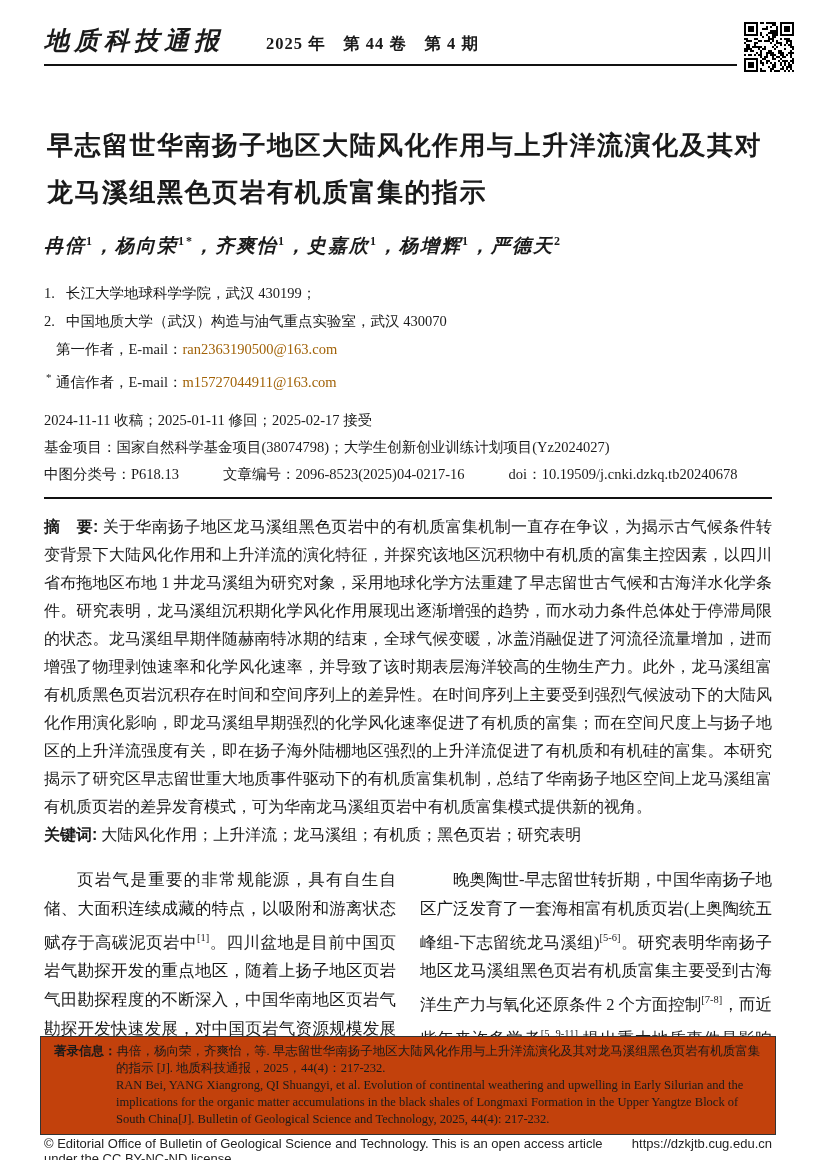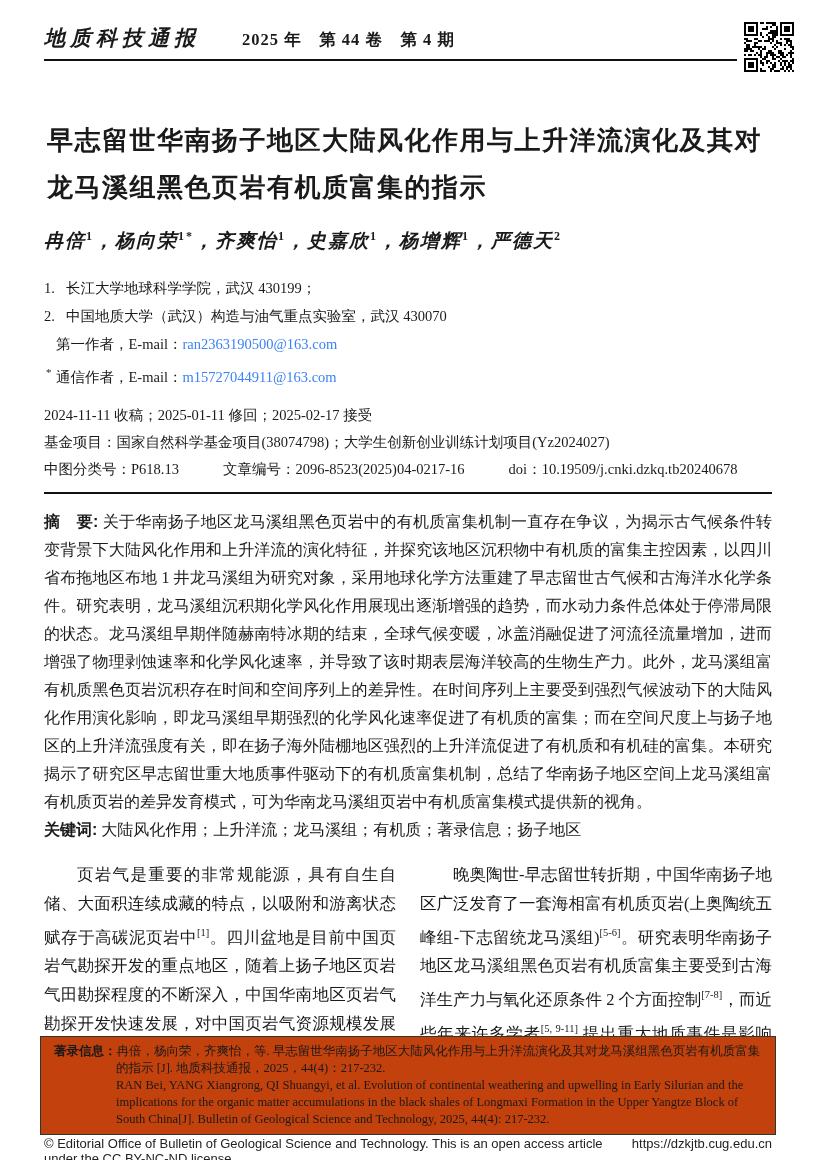--- a/index.html
+++ b/index.html
@@ -2,36 +2,36 @@
 <html lang="zh"><head>
 <meta charset="utf-8">
 <style>
   html,body{margin:0;padding:0;background:#888;}
   .page{position:relative;width:816px;height:1160px;background:#ffffff;margin:0 auto;
         overflow:hidden;color:#1a1a1a;font-family:"Liberation Serif","DejaVu Serif",serif;}
   .content{padding:0 44px;}
 
   
   .jheader{display:flex;align-items:baseline;padding:24px 44px 0 44px;}
-  .jname{font-size:21px;font-weight:bold;font-style:italic;letter-spacing:5px;
+  .jname{font-size:25px;font-weight:bold;font-style:italic;letter-spacing:5px;
          font-family:Liberation Sans, sans-serif;}
   .jissue{margin-left:42px;font-weight:bold;font-size:16.5px;letter-spacing:1px;}
   .jrule{height:2px;background:#111;width:693px;margin:7px 0 0 44px;}
   .qr{position:absolute;left:744px;top:22px;width:50px;height:50px;}
 
   
   h1.title{margin:56px 0 0 3px;font-size:26px;line-height:47px;font-weight:bold;letter-spacing:1.5px;
            font-family:"Liberation Sans","DejaVu Sans",sans-serif;}
   .authors{margin-top:17px;font-size:19px;font-style:italic;letter-spacing:2px;font-weight:bold;}
   .authors sup{font-size:12px;font-style:normal;}
   .affils{margin-top:20px;font-size:14.5px;line-height:28px;}
   .affil-num{display:inline-block;width:22px;}
   .note-row{padding-left:12px;}
   .note-row .marker{display:inline-block;width:10px;font-size:11px;vertical-align:super;margin-left:-10px;}
-  .email{color:#3b82f6;text-decoration:none;}
+  .email{color:#a16207;text-decoration:none;}
 
   
   .meta{margin-top:11px;font-size:14.5px;line-height:27px;}
   .metagap{display:inline-block;width:44px;}
   .rule2{height:2px;background:#111;margin-top:9px;}
 
   
   .abstract{margin:14px 0 0 0;font-size:16px;line-height:28px;text-align:justify;}
   .abstract b,.keywords b{font-family:"Liberation Sans","DejaVu Sans",sans-serif;font-size:16px;}
   .keywords{margin:0;font-size:16px;line-height:28px;}
@@ -294,21 +294,21 @@
     <div class="meta">
       <div>2024-11-11 收稿；2025-01-11 修回；2025-02-17 接受</div>
       <div><span>基金项目：</span><span>国家自然科学基金项目(38074798)；大学生创新创业训练计划项目(Yz2024027)</span></div>
       <div><span>中图分类号：</span><span>P618.13</span><span class="metagap"></span><span>文章编号：</span><span>2096-8523(2025)04-0217-16</span><span class="metagap"></span><span>doi：</span><span>10.19509/j.cnki.dzkq.tb20240678</span></div>
     </div>
 
     <div class="rule2"></div>
 
     <p class="abstract"><b>摘　要:</b> <span>关于华南扬子地区龙马溪组黑色页岩中的有机质富集机制一直存在争议，为揭示古气候条件转变背景下大陆风化作用和上升洋流的演化特征，并探究该地区沉积物中有机质的富集主控因素，以四川省布拖地区布地 1 井龙马溪组为研究对象，采用地球化学方法重建了早志留世古气候和古海洋水化学条件。研究表明，龙马溪组沉积期化学风化作用展现出逐渐增强的趋势，而水动力条件总体处于停滞局限的状态。龙马溪组早期伴随赫南特冰期的结束，全球气候变暖，冰盖消融促进了河流径流量增加，进而增强了物理剥蚀速率和化学风化速率，并导致了该时期表层海洋较高的生物生产力。此外，龙马溪组富有机质黑色页岩沉积存在时间和空间序列上的差异性。在时间序列上主要受到强烈气候波动下的大陆风化作用演化影响，即龙马溪组早期强烈的化学风化速率促进了有机质的富集；而在空间尺度上与扬子地区的上升洋流强度有关，即在扬子海外陆棚地区强烈的上升洋流促进了有机质和有机硅的富集。本研究揭示了研究区早志留世重大地质事件驱动下的有机质富集机制，总结了华南扬子地区空间上龙马溪组富有机质页岩的差异发育模式，可为华南龙马溪组页岩中有机质富集模式提供新的视角。</span></p>
 
-    <p class="keywords"><b>关键词:</b> <span>大陆风化作用；上升洋流；龙马溪组；有机质；著录信息；扬子地区</span></p>
+    <p class="keywords"><b>关键词:</b> <span>大陆风化作用；上升洋流；龙马溪组；有机质；黑色页岩；研究表明</span></p>
 
     <div class="columns">
       <div class="col" id="col-left">
           <p class="indent">页岩气是重要的非常规能源，具有自生自储、大面积连续成藏的特点，以吸附和游离状态赋存于高碳泥页岩中<sup>[1]</sup>。四川盆地是目前中国页岩气勘探开发的重点地区，随着上扬子地区页岩气田勘探程度的不断深入，中国华南地区页岩气勘探开发快速发展，对中国页岩气资源规模发展起重要作用<sup>[2-4]</sup>。页岩中有机质含量是决定页岩生烃、储集性能的重要指标之一，因此，明确页岩中有机质的富集机制对于</p>
         </div>
       <div class="col" id="col-right">
           <p class="indent">晚奥陶世-早志留世转折期，中国华南扬子地区广泛发育了一套海相富有机质页岩(上奥陶统五峰组-下志留统龙马溪组)<sup>[5-6]</sup>。研究表明华南扬子地区龙马溪组黑色页岩有机质富集主要受到古海洋生产力与氧化还原条件 2 个方面控制<sup>[7-8]</sup>，而近些年来许多学者<sup>[5, 9-11]</sup> 提出重大地质事件是影响扬子海古生产力和氧化还原条件的驱动因素，例如大陆风化作</p>
         </div>
     </div>
   </div>

